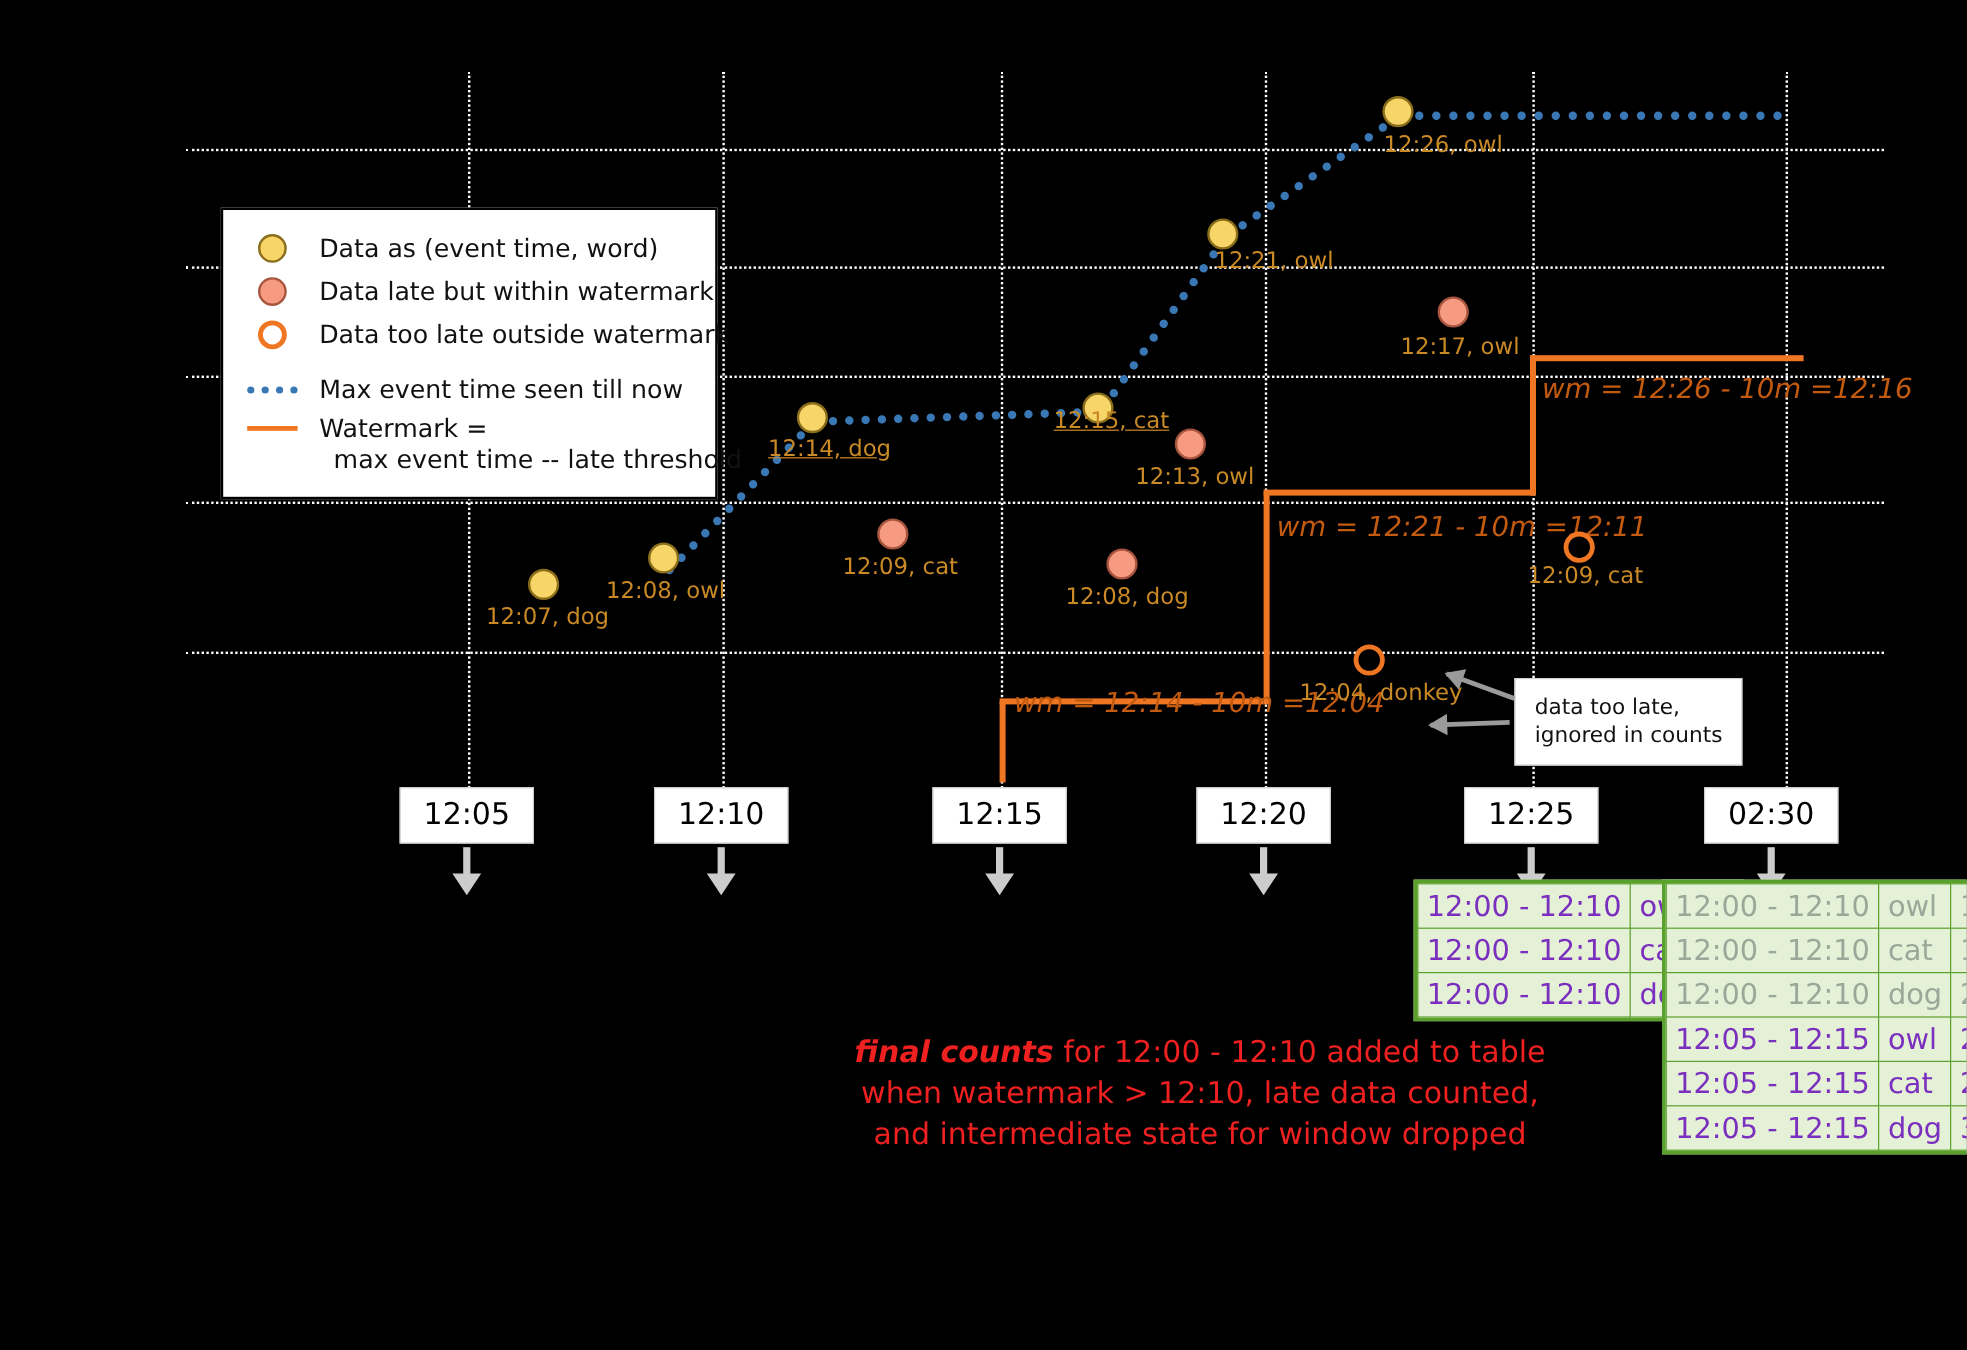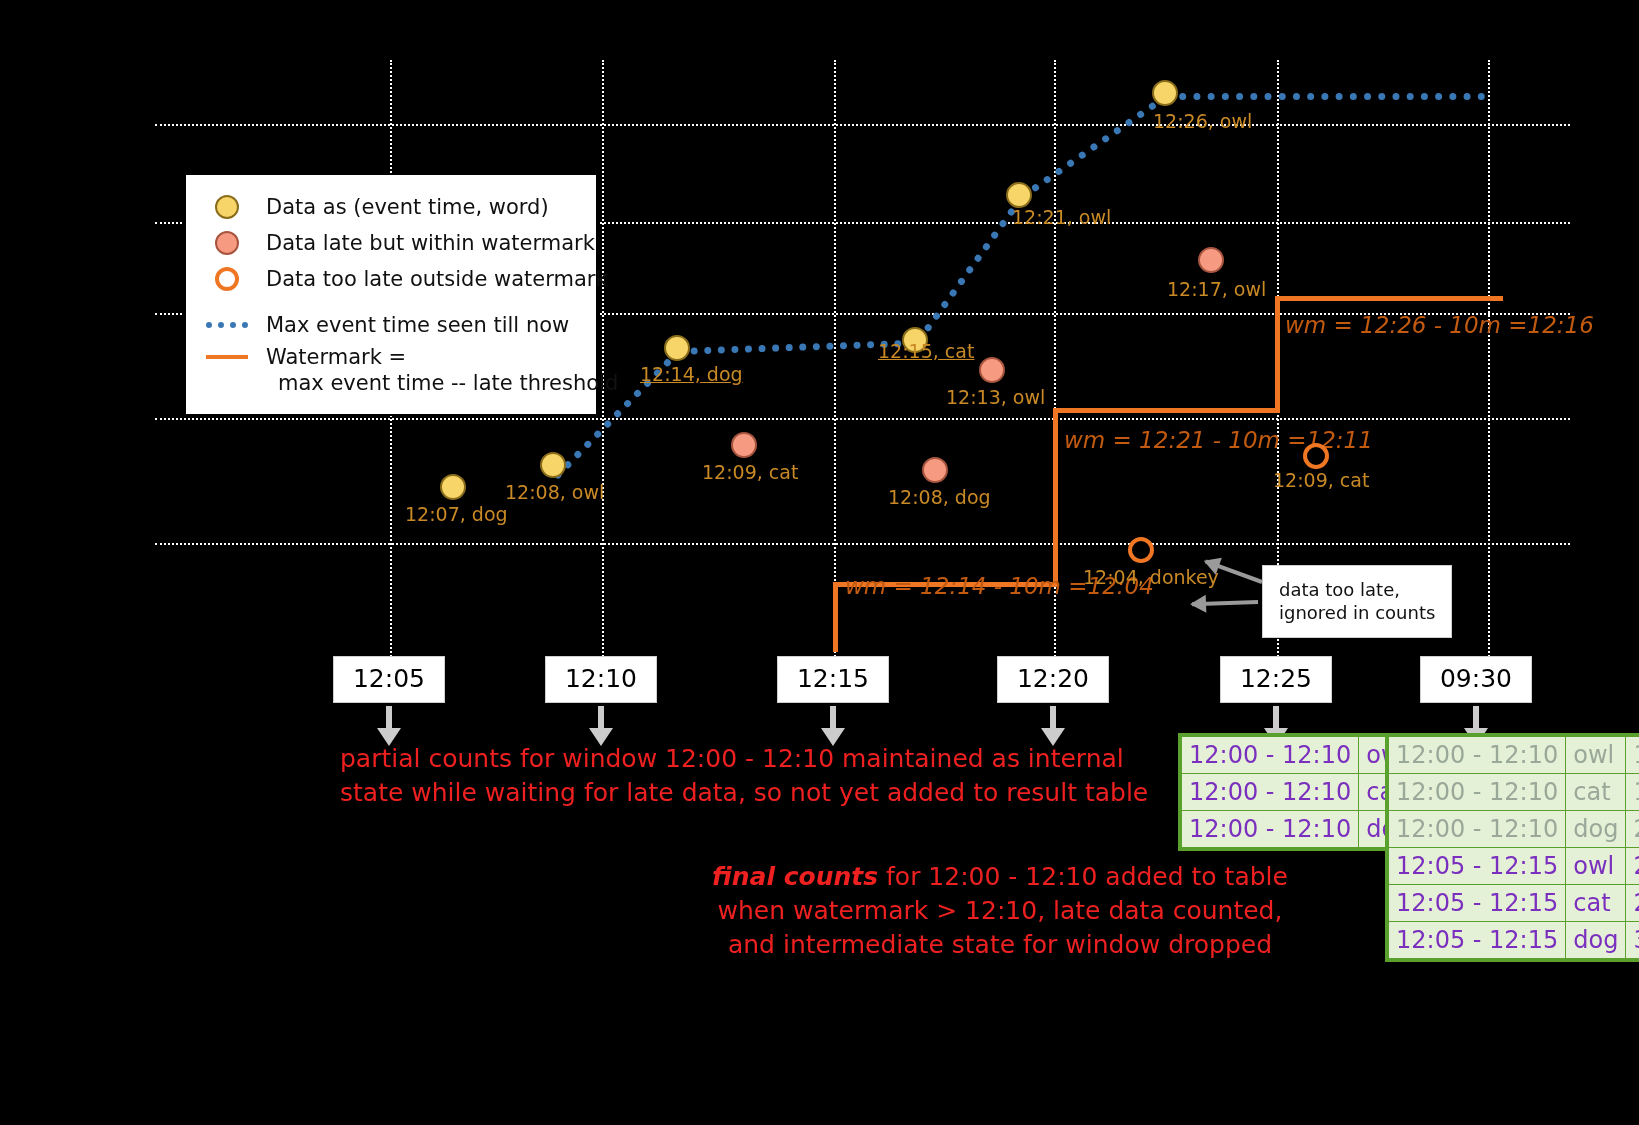--- a/index.html
+++ b/index.html
@@ -334,21 +334,21 @@
       <div class="leg-text">Watermark =</div>
     </div>
     <div class="leg-sub">max event time -- late threshold</div>
   </div>
 
   <div class="tickchip" style="left:333px; top:656px;">12:05</div>
   <div class="tickchip" style="left:545px; top:656px;">12:10</div>
   <div class="tickchip" style="left:777px; top:656px;">12:15</div>
   <div class="tickchip" style="left:997px; top:656px;">12:20</div>
   <div class="tickchip" style="left:1220px; top:656px;">12:25</div>
-  <div class="tickchip" style="left:1420px; top:656px;">09:30</div>
+  <div class="tickchip" style="left:1420px; top:656px;">02:30</div>
 
   <div class="downarrow" style="left:377px; top:706px;">
       <div class="shaft"></div>
       <div class="head"></div>
     </div>
   <div class="downarrow" style="left:589px; top:706px;">
       <div class="shaft"></div>
       <div class="head"></div>
     </div>
   <div class="downarrow" style="left:821px; top:706px;">
@@ -368,24 +368,20 @@
       <div class="head"></div>
     </div>
 
   <div id="callout" style="left:1262px; top:565px;">
     <div>data too late,</div>
     <div>ignored in counts</div>
   </div>
   <div class="greyarrow" style="left:1262px; top:580px; width:60px; transform: rotate(200deg);"></div>
   <div class="greyarrow" style="left:1258px; top:600px; width:66px; transform: rotate(178deg);"></div>
 
-  <div class="redtext" style="left:340px; top:742px; width:760px;">
-    <div>partial counts for window 12:00 - 12:10 maintained as internal</div>
-    <div>state while waiting for late data, so not yet added  to result table</div>
-  </div>
 
   <div class="redtext" style="left:690px; top:860px; width:620px;">
     <div>
       <span class="em">final counts</span><span> for 12:00 - 12:10 added to table</span>
     </div>
     <div>when watermark &gt; 12:10, late data counted,</div>
     <div>and intermediate state for window dropped</div>
   </div>
 
   <div class="restable" style="left:1178px; top:733px;">

